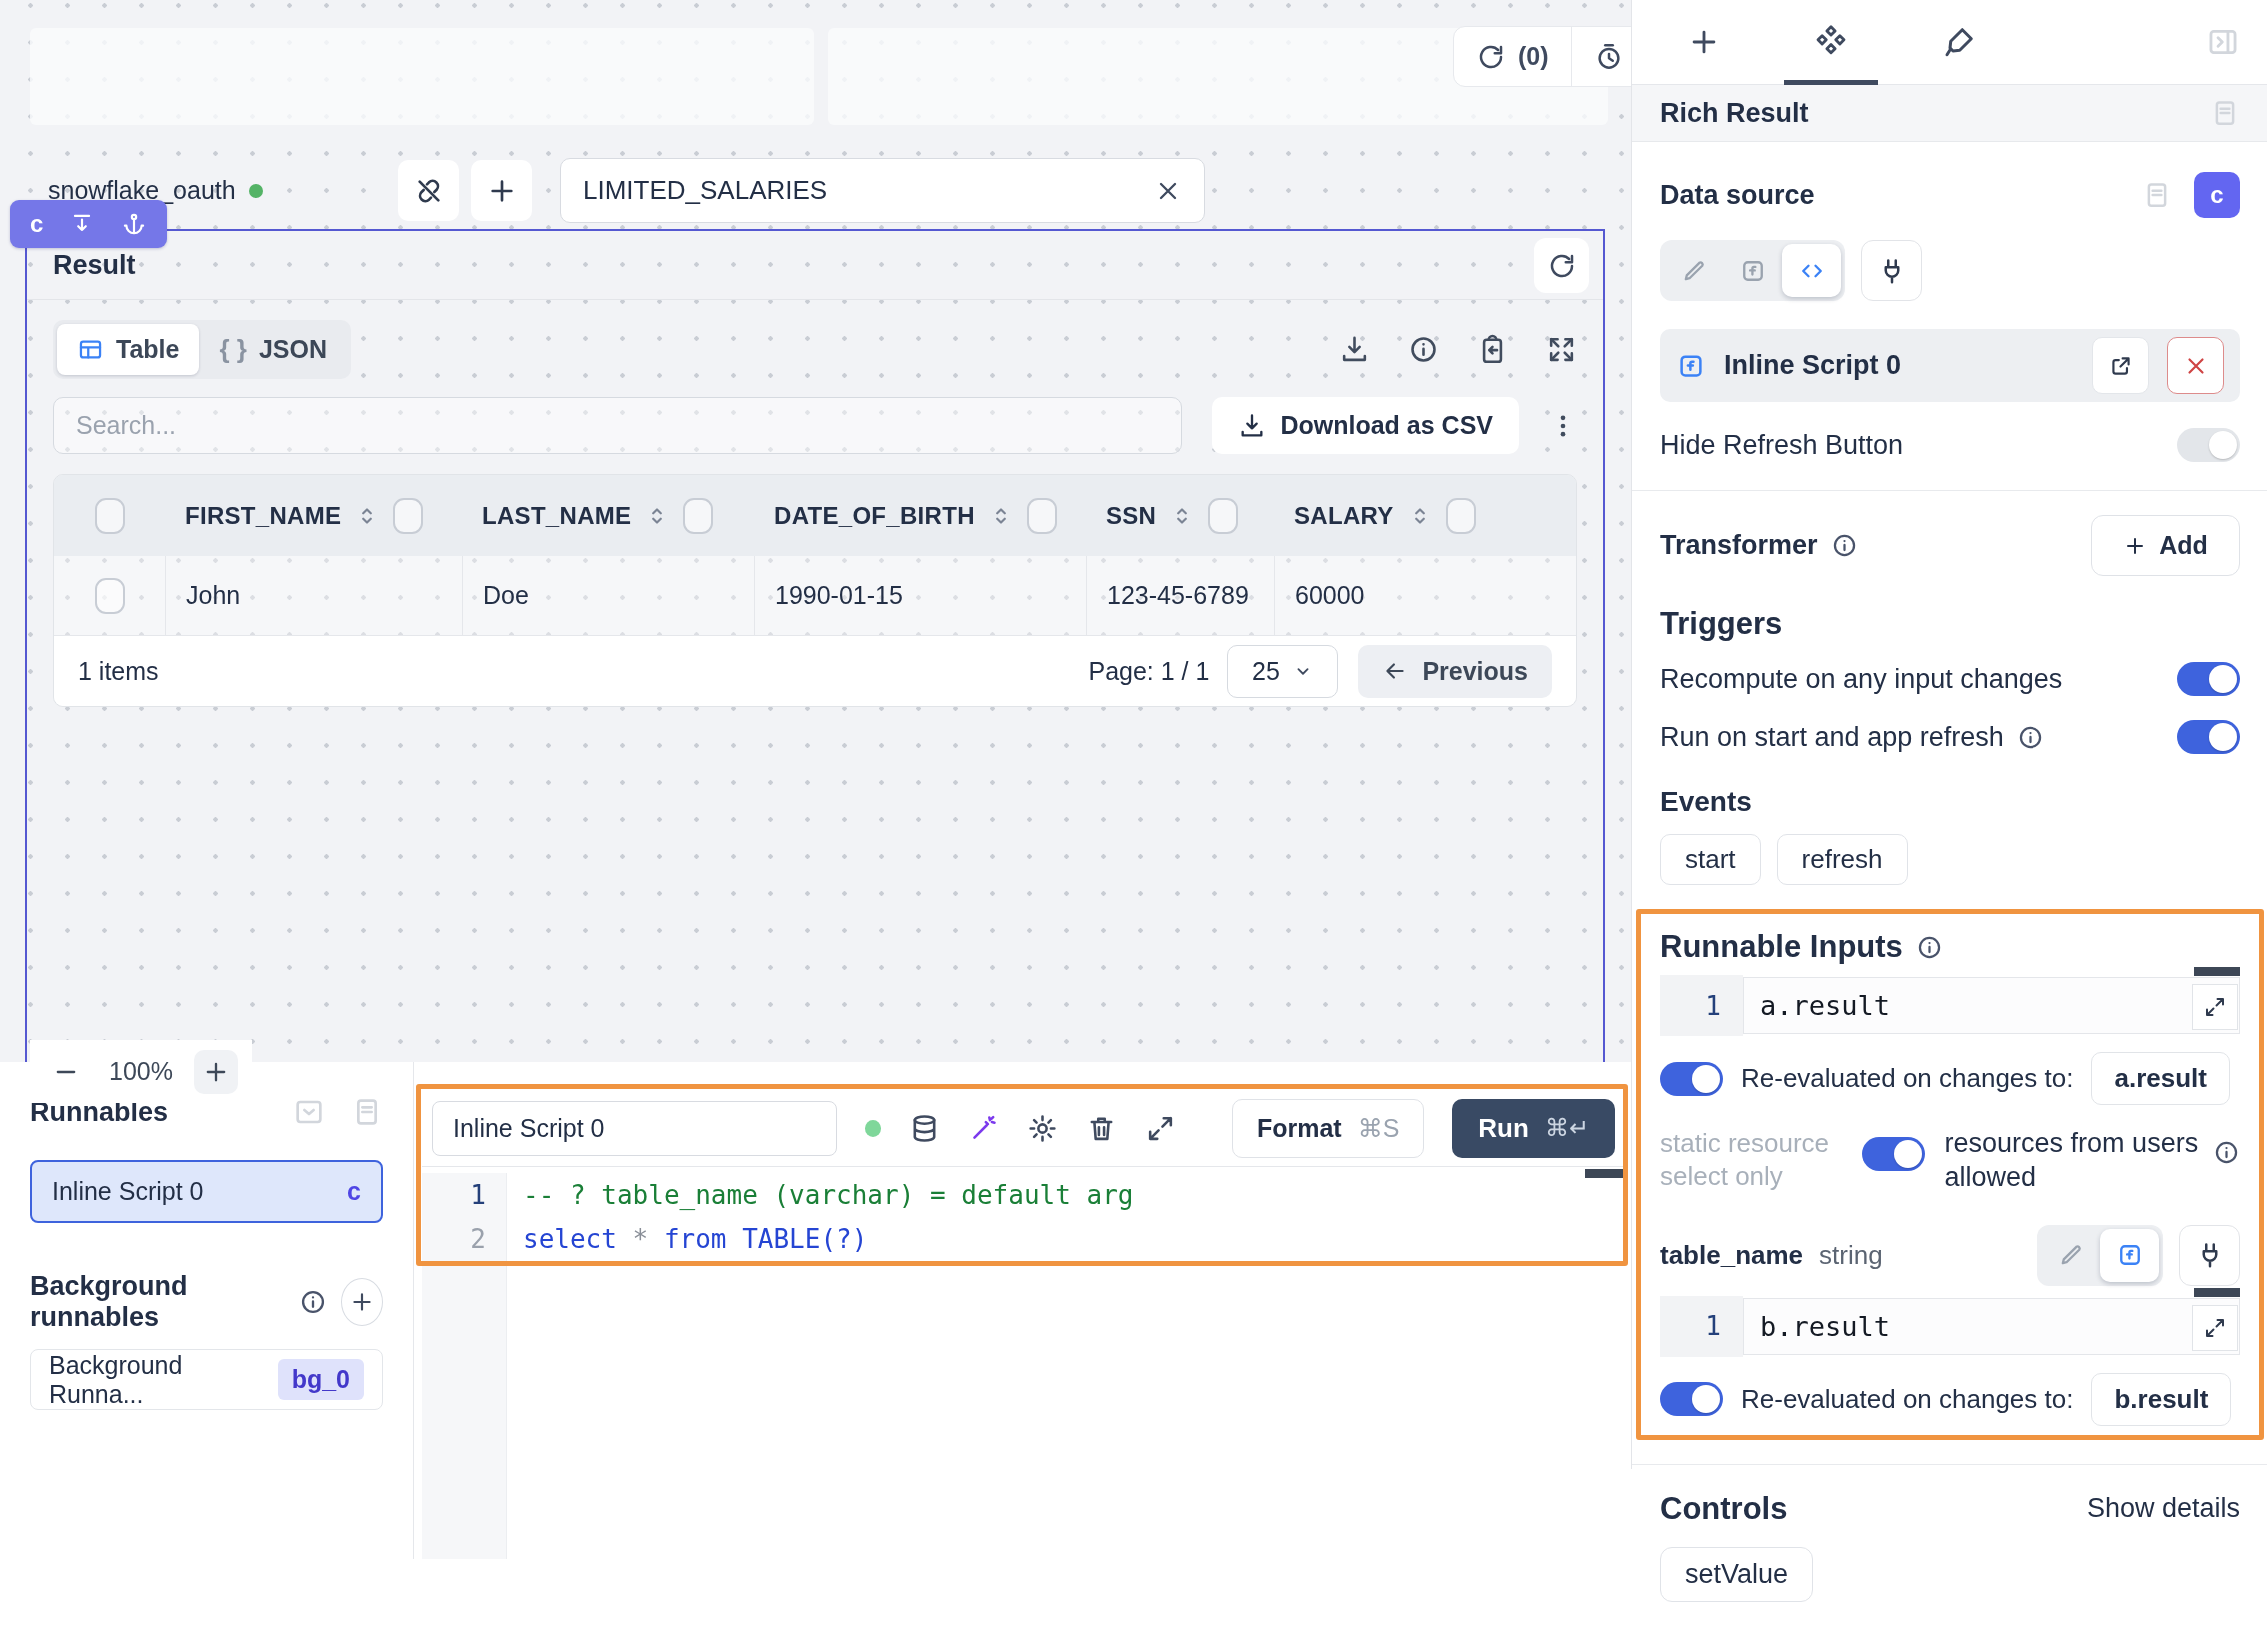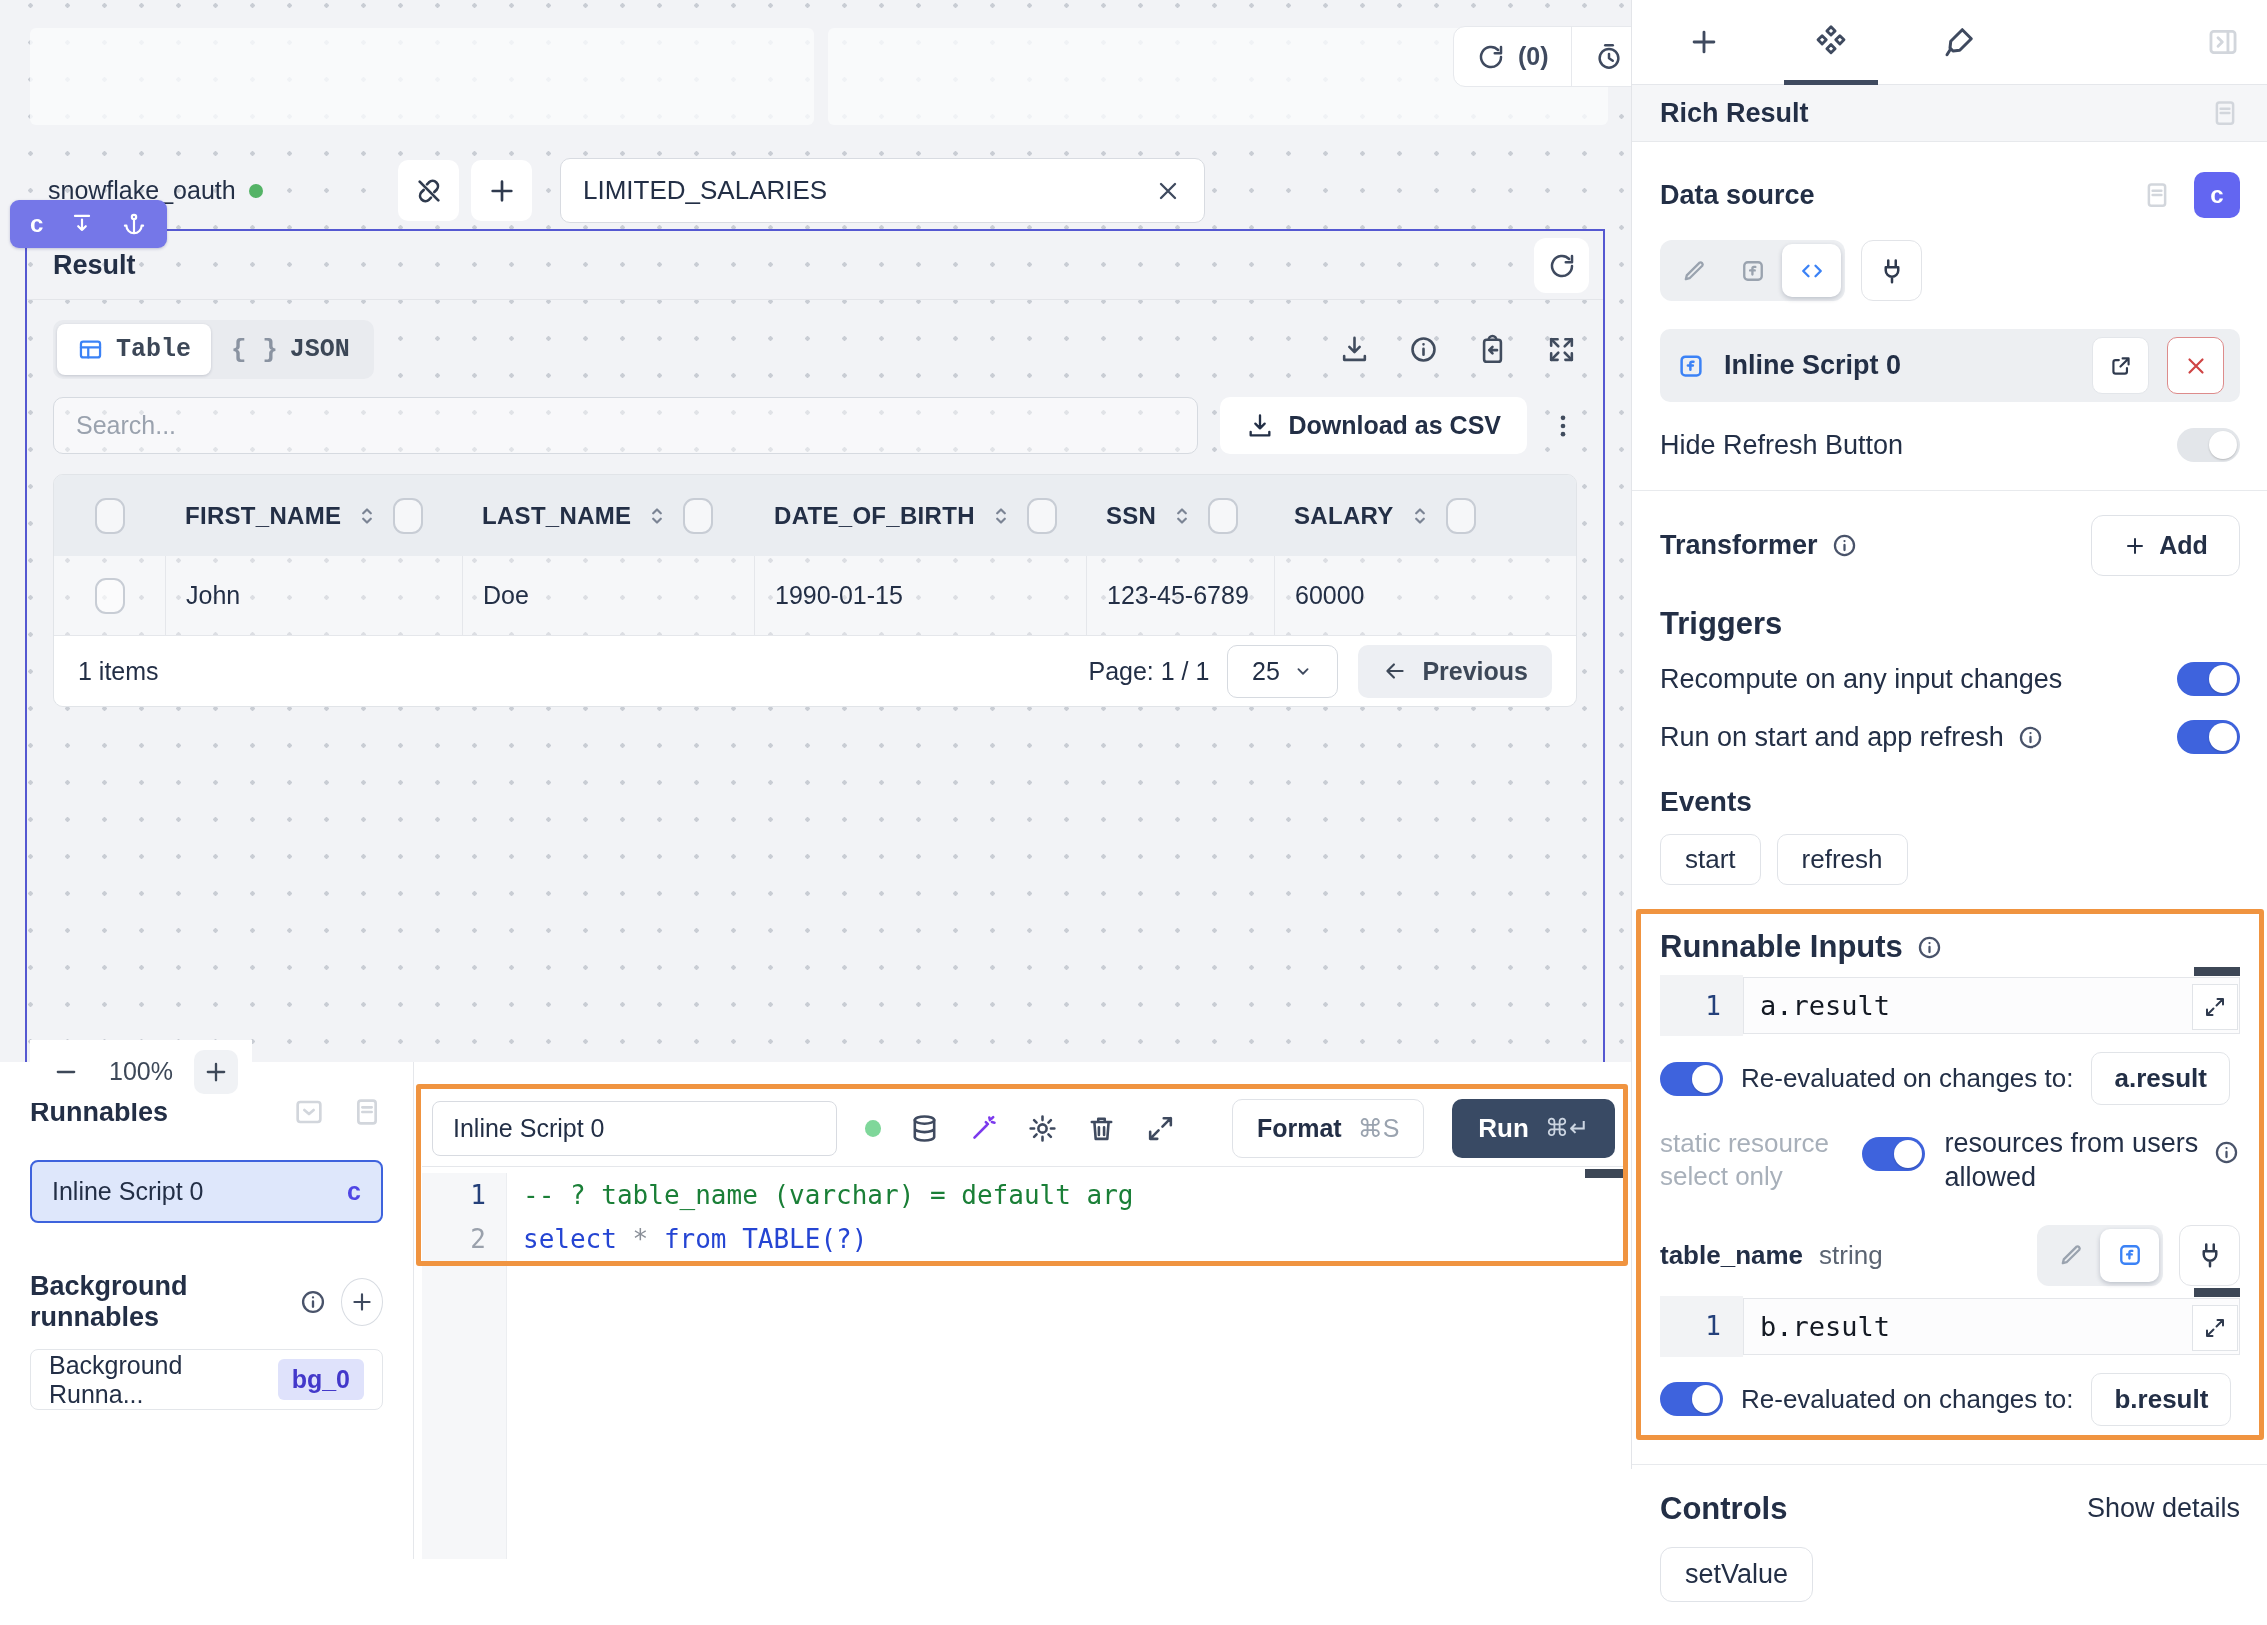--- a/index.html
+++ b/index.html
@@ -27,26 +27,26 @@
   .float-toolbar { position:absolute; left:10px; top:200px; height:48px; padding:0 20px; background:#7577e8; border-radius:9px;
     display:flex; align-items:center; gap:26px; color:#fff; z-index:6; box-shadow:0 1px 3px rgba(40,40,120,.25); }
   .float-toolbar .c { font-weight:bold; font-size:24px; }
 
   .result-panel { position:absolute; left:25px; top:229px; width:1580px; height:849px; border:2.5px solid #5558d1; }
   .rp-header { height:69px; display:flex; align-items:center; padding-left:26px; border-bottom:1px solid #e3e5e9; position:relative; }
   .rp-title { font-weight:bold; font-size:27px; }
   .refresh-btn { position:absolute; right:14px; top:7px; width:55px; height:55px; background:#fff; border-radius:12px;
     display:flex; align-items:center; justify-content:center; color:#3f4a5f; }
   .rp-toolbar { margin:20px 26px 0; display:flex; align-items:center; }
-  .viewtabs { display:flex; background:#e9ebef; border-radius:10px; padding:4px;font-family:Liberation Mono, monospace; }
+  .viewtabs { display:flex; background:#e9ebef; border-radius:10px; padding:4px; }
   .vtab { display:flex; align-items:center; gap:12px; padding:0 20px; height:51px; border-radius:8px; font-weight:bold; font-size:25px; color:#3c4757; }
   .vtab.active { background:#fff; box-shadow:0 1px 3px rgba(20,30,60,.18); }
   .braces { color:#8a93a1; font-weight:bold; font-size:26px; }
   .rp-icons { display:flex; gap:38px; color:#414c5e; }
-  .rp-search { margin:18px 26px 0; display:flex; align-items:center; gap:22px; }
+  .rp-search { margin:18px 26px 0; display:flex; align-items:center; gap:30px; }
   .search-input { flex:1; height:57px; border:1px solid #d6dae0; border-radius:10px; background:rgba(255,255,255,.45);
     display:flex; align-items:center; padding-left:22px; }
   .ph { color:#9aa2ae; font-size:25px; }
   .csv-btn { height:57px; background:#fff; border-radius:10px; display:flex; align-items:center; gap:14px; padding:0 26px;
     font-weight:bold; font-size:25px; color:#232f46; }
   .kebab { color:#414c5e; }
   .tablewrap { margin:20px 26px 0; border:1px solid #e1e4e8; border-radius:10px; overflow:hidden; }
   .thead { height:81px; background:#eaedf1; display:flex; align-items:center; }
   .th { display:flex; align-items:center; gap:13px; padding-left:20px; font-weight:bold; font-size:24px; letter-spacing:0.3px; color:#232f46; }
   .cb { width:30px; height:36px; border:2px solid #c8cdd5; border-radius:11px; background:rgba(255,255,255,.55); flex:none; }

